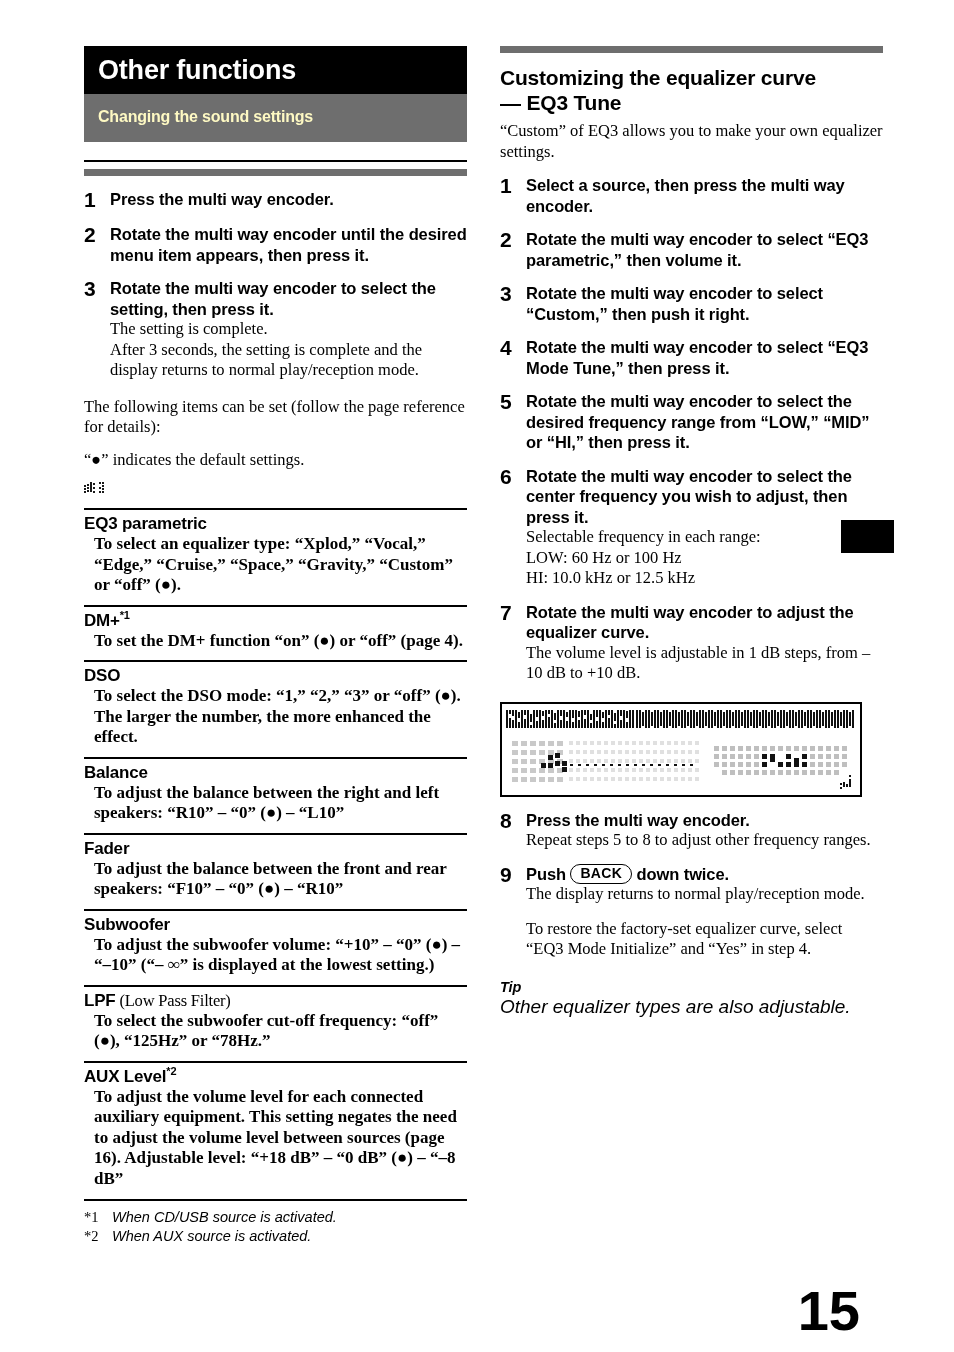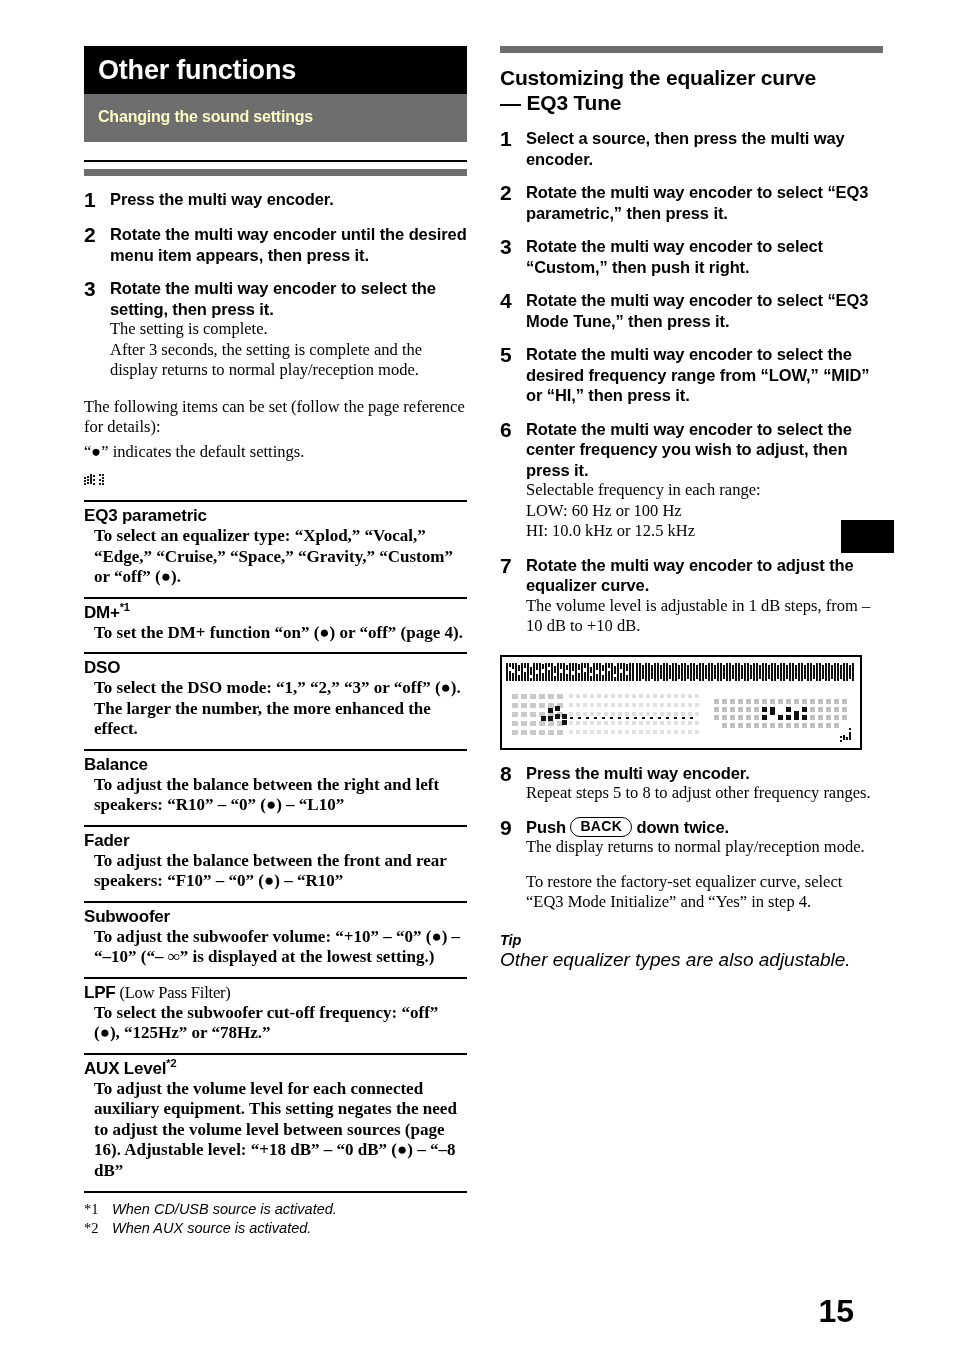--- a/index.html
+++ b/index.html
@@ -116,21 +116,21 @@
     margin-top: 14px;
   }
 
   
   .para {
     font-family: "Liberation Serif", serif;
     font-size: 16.5px;
     line-height: 20.5px;
     margin-top: 16px;
   }
-  .para.tight { margin-top: 4px; }
+  .para.tight { margin-top: 12px; }
 
   
   .dotglyph {
     display: inline-block;
     margin-top: 11px;
     line-height: 0;
   }
 
   
   .item {
@@ -250,25 +250,25 @@
   }
   .lcd-corner {
     position: absolute;
     right: 2px; bottom: 0px;
     width: 14px; height: 16px;
   }
 
   
   .page-number {
     position: absolute;
-    right: 40px;
+    right: 34px;
     bottom: 18px;
     font-family: "Liberation Sans", sans-serif;
     font-weight: bold;
-    font-size: 32px;
+    font-size: 56px;
     line-height: 46px;
   }
   .thumb-tab {
     position: absolute;
     right: 0px;
     top: 520px;
     width: 53px;
     height: 33px;
     background: #000000;
   }
@@ -396,32 +396,33 @@
 
   <div class="col-right">
 
     <div class="rule-gray-top"></div>
 
     <h2 class="head">
       <span>Customizing the equalizer curve</span><br>
       <span>— EQ3 Tune</span>
     </h2>
 
+    <div class="para tight" style="margin-top:6px;">“Custom” of EQ3 allows you to make your own equalizer settings.</div>
 
     <div class="step">
       <div class="step-num">1</div>
       <div class="step-body">
         <div class="step-title">Select a source, then press the multi way encoder.</div>
       </div>
     </div>
 
     <div class="step">
       <div class="step-num">2</div>
       <div class="step-body">
-        <div class="step-title">Rotate the multi way encoder to select “EQ3 parametric,” then press it.</div>
+        <div class="step-title">Rotate the multi way encoder to select “EQ3 parametric,” then volume it.</div>
       </div>
     </div>
 
     <div class="step">
       <div class="step-num">3</div>
       <div class="step-body">
         <div class="step-title">Rotate the multi way encoder to select “Custom,” then push it right.</div>
       </div>
     </div>
 

